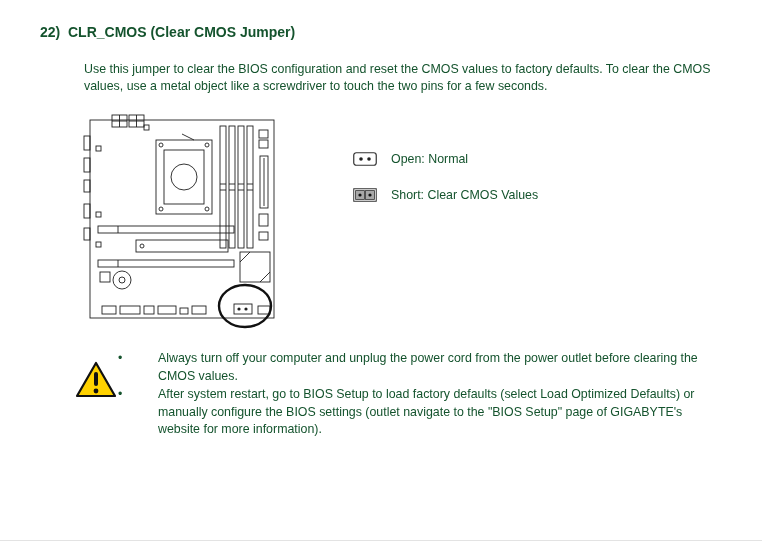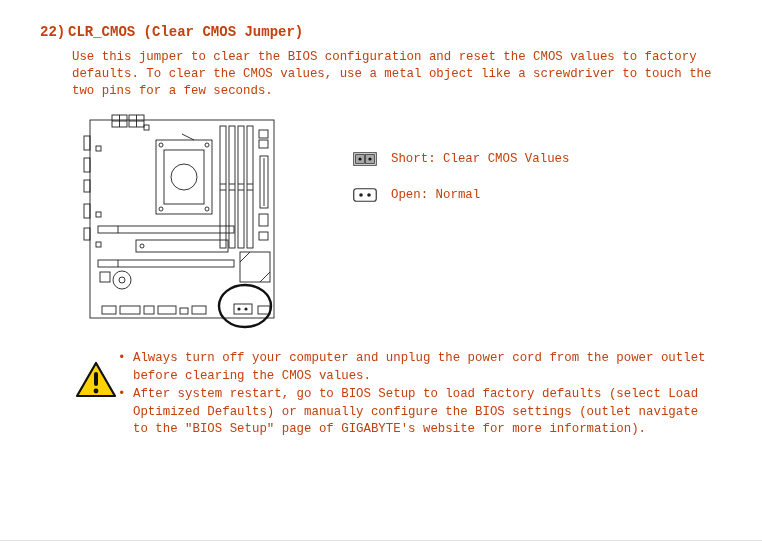--- a/index.html
+++ b/index.html
@@ -2,39 +2,39 @@
 <html><head>
 <meta charset="utf-8">
 <style>
   * { box-sizing: border-box; }
   html, body { margin: 0; padding: 0; background: #ffffff; }
   .page {
     position: relative;
     width: 762px;
     height: 545px;
     background: #ffffff;
-    font-family: Liberation Mono, monospace;
-    color: #c2410c;
+    font-family: Liberation Sans, sans-serif;
+    color: #14532d;
     overflow: hidden;
   }
   .heading {
     position: absolute;
     left: 40px;
     top: 24px;
     font-size: 14px;
     font-weight: 700;
     white-space: nowrap;
   }
   .heading .num { display: inline-block; width: 28px; }
   .intro {
     position: absolute;
     left: 68px;
     top: 45px;
     width: 652px;
-    margin: 4px;
+    margin: 16px;
     font-size: 12.4px;
     line-height: 17px;
   }
   .diagram {
     position: absolute;
     left: 82px;
     top: 112px;
     width: 206px;
     height: 220px;
   }
@@ -62,21 +62,21 @@
   }
   .warnlist {
     margin: 0;
     padding: 0 0 0 48px;
     list-style: none;
     font-size: 12.4px;
     line-height: 17.5px;
   }
   .warnlist li { display: flex; margin: 0 0 1px 0; }
   .bullet { flex: 0 0 15px; width: 15px; }
-  .wtext { flex: 1; }
+  .wtext { flex: 1; margin-left: 25px; }
   .footer-divider {
     position: absolute;
     left: 0;
     right: 0;
     bottom: 4px;
     height: 0;
     border-top: 1px solid #e3e3e3;
   }
   svg { display: block; }
 </style>
@@ -173,38 +173,38 @@
       <circle cx="157" cy="197" r="1.6" fill="#1f1f1f"></circle>
       <circle cx="164" cy="197" r="1.6" fill="#1f1f1f"></circle>
       <ellipse cx="163" cy="194" rx="26" ry="21" fill="none" stroke="#111111" stroke-width="2.4"></ellipse>
     </svg>
   </div>
 
   <div class="legend">
     <div class="legend-row">
       <span class="jicon">
         <svg width="24" height="14" viewBox="0 0 24 14">
+          <rect x="0.75" y="0.75" width="22.5" height="12.5" rx="2.5" fill="#ffffff" stroke="#333333" stroke-width="1.2"></rect>
+          <circle cx="8" cy="7" r="1.8" fill="#222222"></circle>
+          <circle cx="16" cy="7" r="1.8" fill="#222222"></circle>
+        </svg>
+      </span>
+      <span class="jlabel">Open: Normal</span>
+    </div>
+    <div class="legend-row">
+      <span class="jicon">
+        <svg width="24" height="14" viewBox="0 0 24 14">
           <rect x="0.75" y="0.75" width="22.5" height="12.5" fill="#ffffff" stroke="#333333" stroke-width="1"></rect>
           <rect x="2.6" y="2.6" width="8.9" height="8.8" fill="#a8a8a8" stroke="#333333" stroke-width="0.8"></rect>
           <rect x="12.5" y="2.6" width="8.9" height="8.8" fill="#a8a8a8" stroke="#333333" stroke-width="0.8"></rect>
           <circle cx="7" cy="7" r="1.6" fill="#111111"></circle>
           <circle cx="17" cy="7" r="1.6" fill="#111111"></circle>
         </svg>
       </span>
       <span class="jlabel">Short: Clear CMOS Values</span>
-    </div>
-    <div class="legend-row">
-      <span class="jicon">
-        <svg width="24" height="14" viewBox="0 0 24 14">
-          <rect x="0.75" y="0.75" width="22.5" height="12.5" rx="2.5" fill="#ffffff" stroke="#333333" stroke-width="1.2"></rect>
-          <circle cx="8" cy="7" r="1.8" fill="#222222"></circle>
-          <circle cx="16" cy="7" r="1.8" fill="#222222"></circle>
-        </svg>
-      </span>
-      <span class="jlabel">Open: Normal</span>
     </div>
   </div>
 
   <div class="warnbox">
     <div class="warnicon">
       <svg width="44" height="40" viewBox="0 0 44 40">
         <path d="M22 3 L41 36 L3 36 Z" fill="#FFD200" stroke="#111111" stroke-width="2.2" stroke-linejoin="round"></path>
         <rect x="20" y="12" width="4" height="14" rx="2" fill="#111111"></rect>
         <circle cx="22" cy="31" r="2.4" fill="#111111"></circle>
       </svg>

